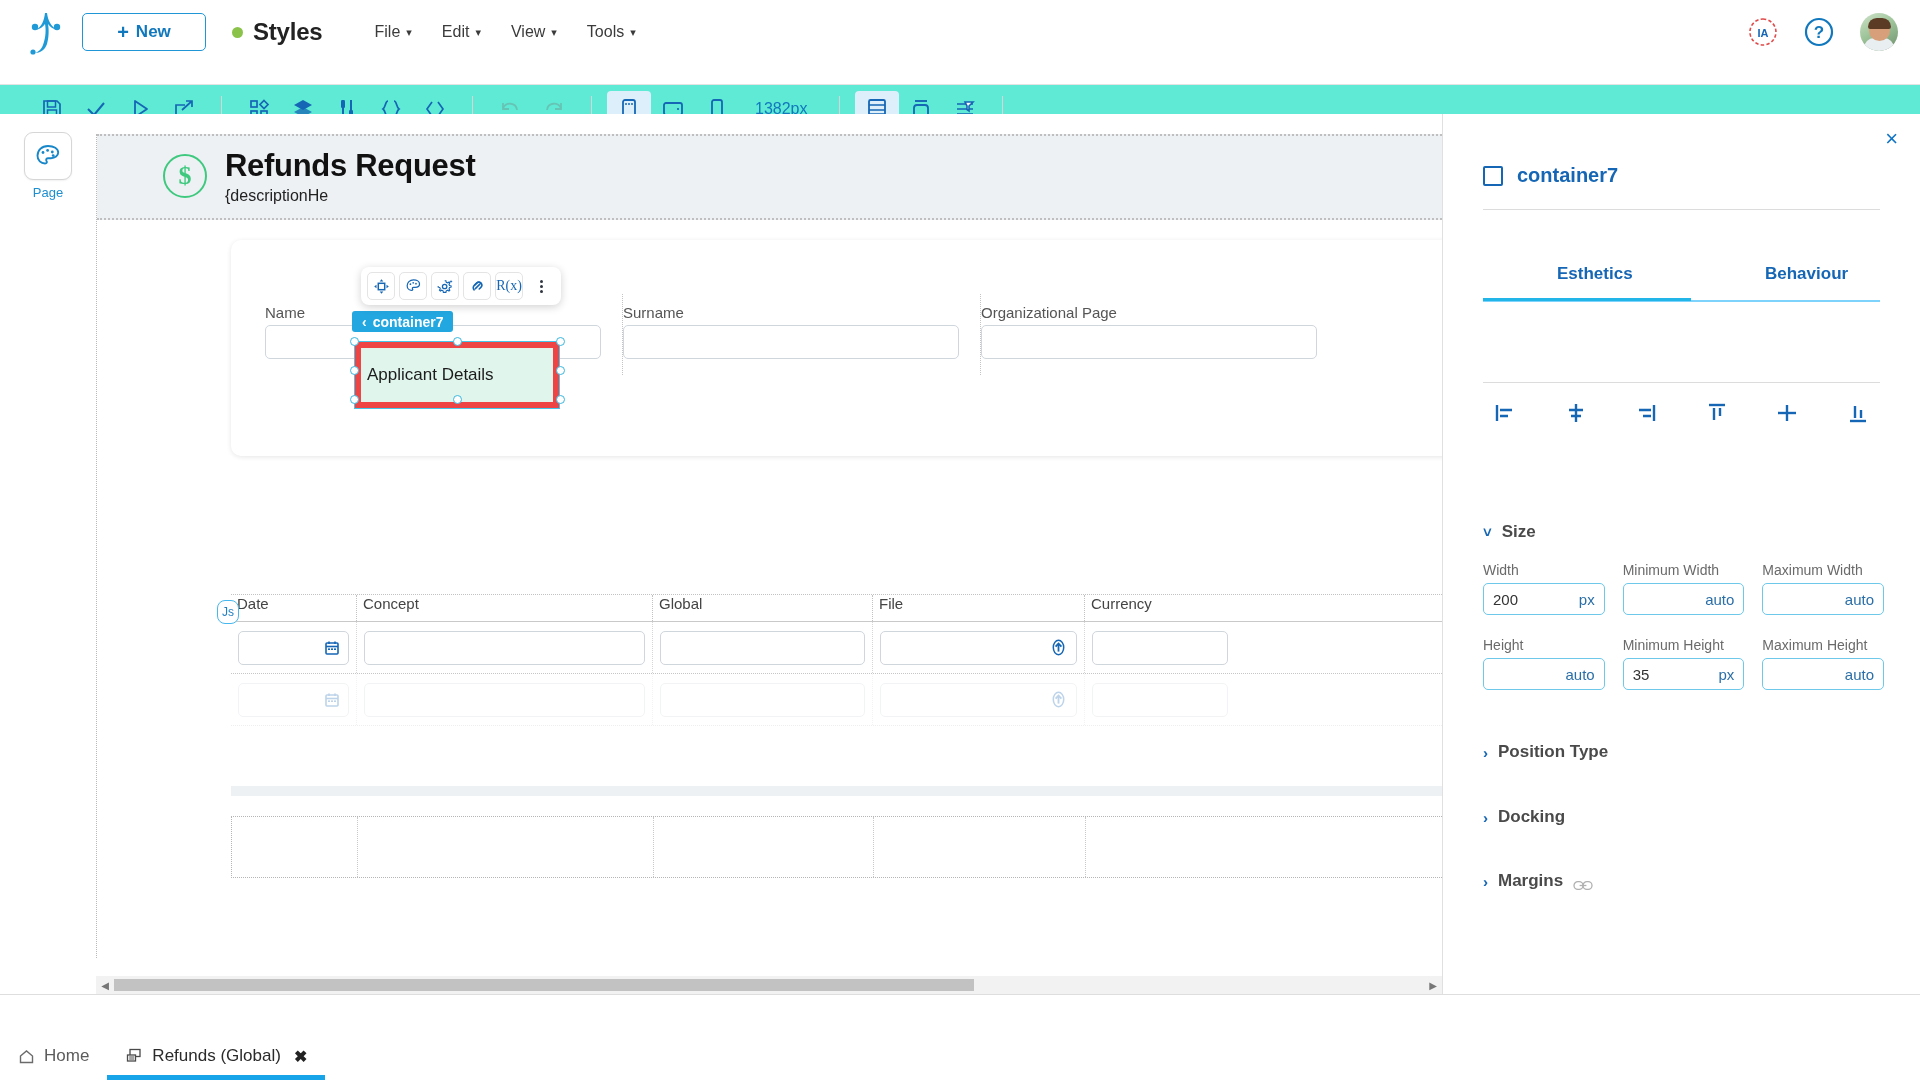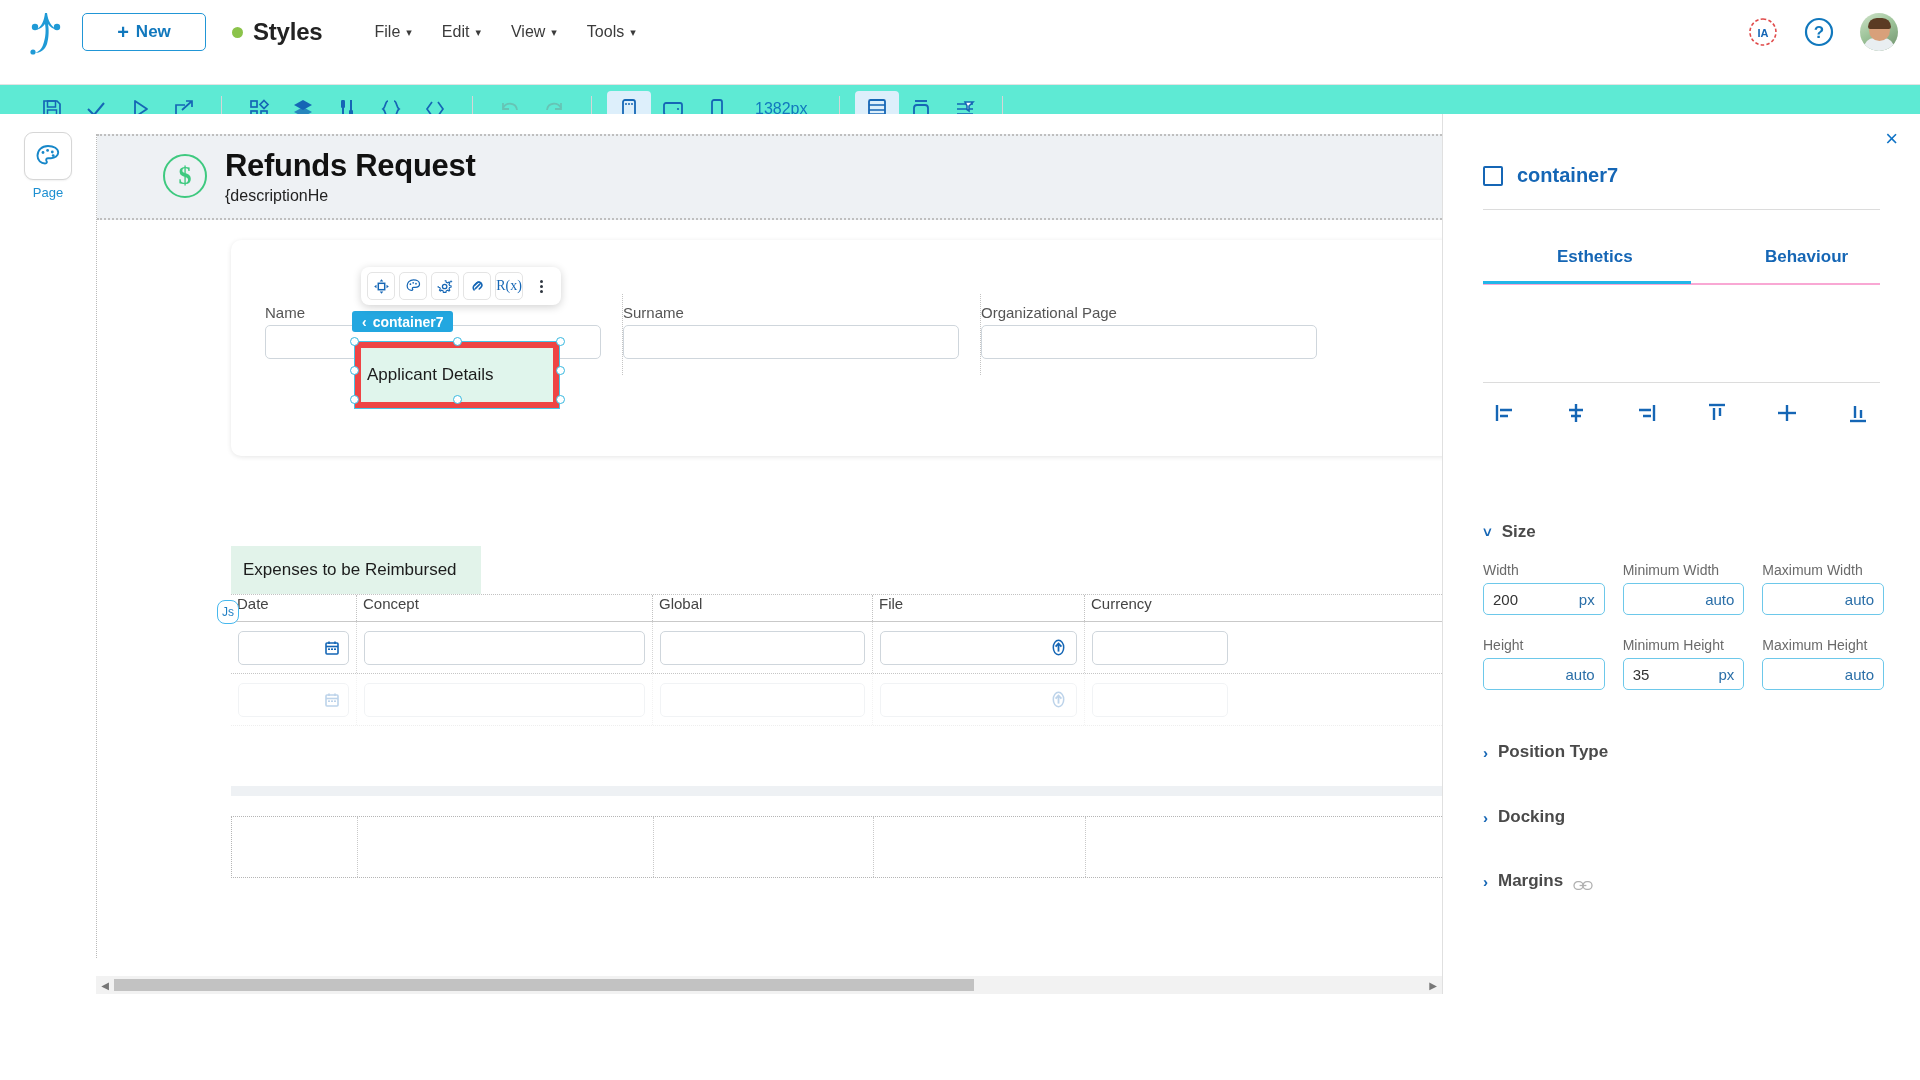--- a/index.html
+++ b/index.html
@@ -189,21 +189,21 @@
   
   .rightpanel {
     position:absolute; right:0; top:114px; width:478px; bottom:86px;
     background:#fff; border-left:1px solid #e0e0e0;
   }
   .rp-close { position:absolute; right:22px; top:14px; font-size:22px; color:#0f73c6; cursor:pointer; line-height:1; }
   .rp-objrow { position:absolute; left:40px; top:50px; display:flex; align-items:center; gap:14px; }
   .rp-sq { width:20px; height:20px; border:2.5px solid #1566b5; border-radius:2px; }
   .rp-objname { font-size:20px; font-weight:bold; color:#1566b5; }
   .rp-hr { position:absolute; left:40px; right:40px; height:1px; background:#dcdcdc; }
-  .rp-tabs { position:absolute; left:40px; right:40px; top:169px; height:2px; background:#f9a8d4; }
+  .rp-tabs { position:absolute; left:40px; right:40px; top:186px; height:2px; background:#7dd3fc; }
   .rp-tab {
     position:absolute; top:-36px; font-size:17px; font-weight:bold; color:#1566b5; cursor:pointer;
   }
   .rp-tab-underline { position:absolute; top:-2px; height:3px; background:#22b5e8; }
   .subtabs { position:absolute; left:40px; top:196px; display:flex; gap:64px; }
   .subtab { width:66px; text-align:center; cursor:pointer; }
   .subtab-ico {
     width:34px; height:34px; margin:0 auto; border-radius:8px;
     display:flex; align-items:center; justify-content:center;
   }
@@ -464,23 +464,20 @@
               <div class="field-guide"></div>
             </div>
             <div class="field-col" style="width:358px">
               <div class="field-label">Organizational Page</div>
               <div class="field-input" style="width:336px"></div>
             </div>
           </div>
         </div>
 
         <div class="green-card">
-          <div class="section-chip">
-            <span>Expenses to be Reimbursed</span>
-          </div>
 
           <div class="tbl">
             <div class="tbl-head">
               <div class="th" style="width:126px">Date</div>
               <div class="th" style="width:296px">Concept</div>
               <div class="th" style="width:220px">Global</div>
               <div class="th" style="width:212px">File</div>
               <div class="th" style="width:150px;border-right:none">Currency</div>
             </div>
 
@@ -758,14 +755,31 @@
           <svg width="20" height="11" viewBox="0 0 20 11">
             <rect x="1" y="1.6" width="9" height="7.8" rx="3.9" fill="none" stroke="#b0b0b0" stroke-width="1.3"></rect>
             <rect x="10" y="1.6" width="9" height="7.8" rx="3.9" fill="none" stroke="#b0b0b0" stroke-width="1.3"></rect>
             <path d="M6.6 5.5 h6.8" stroke="#b0b0b0" stroke-width="1.3"></path>
           </svg>
         </span>
       </div>
     </div>
   </div>
 
+  <div class="bottom">
+    <div class="btab">
+      <svg width="17" height="17" viewBox="0 0 17 17">
+        <path d="M2.5 8 L8.5 3 L14.5 8 V14.5 H2.5 Z" fill="none" stroke="#6b6b6b" stroke-width="1.4"></path>
+      </svg>
+      <span>Home</span>
+    </div>
+    <div class="btab active">
+      <svg width="18" height="18" viewBox="0 0 18 18">
+        <rect x="5" y="2.5" width="10" height="7" fill="none" stroke="#4a4a4a" stroke-width="1.3"></rect>
+        <rect x="2.5" y="8" width="8" height="6" fill="#fff" stroke="#4a4a4a" stroke-width="1.3"></rect>
+        <path d="M4.2 10 h5 M4.2 12 h5" stroke="#4a4a4a" stroke-width="1"></path>
+      </svg>
+      <span>Refunds (Global)</span>
+      <span class="x">✖</span>
+    </div>
+  </div>
 
 </div>
 
 </body></html>

